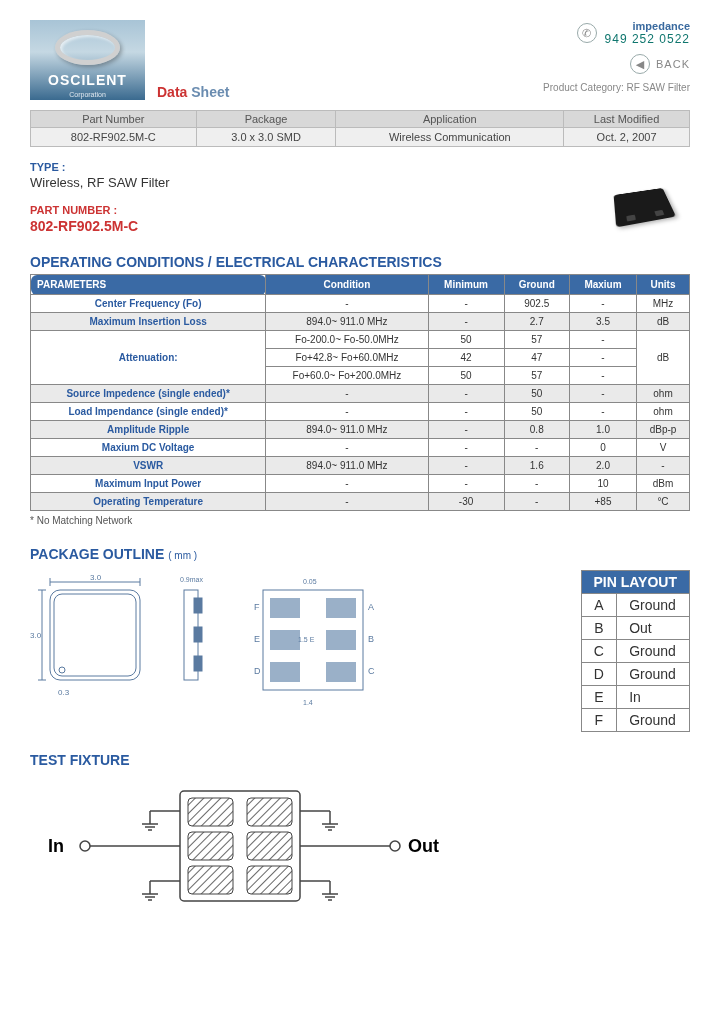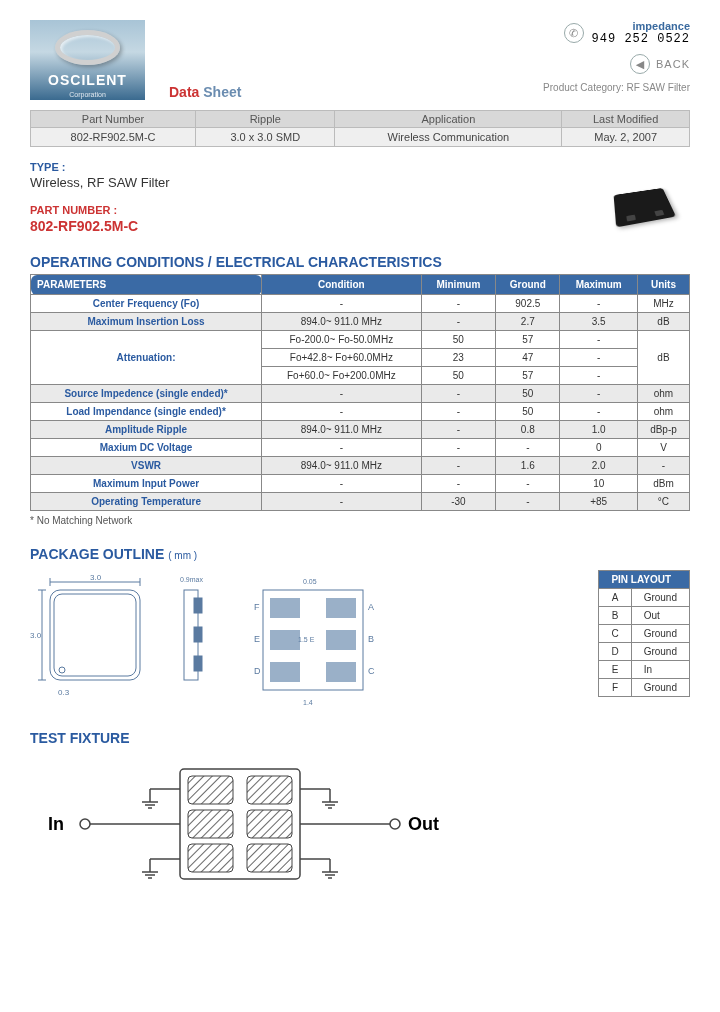--- a/index.html
+++ b/index.html
@@ -14,21 +14,21 @@
   }
   .header {
     display: flex;
     justify-content: space-between;
     align-items: flex-start;
     margin-bottom: 10px;
   }
   .logo-block {
     display: flex;
     align-items: flex-end;
-    gap: 12px;
+    gap: 0;
   }
   .logo-box {
     width: 115px;
     height: 80px;
     background: linear-gradient(180deg, #a8c4d6 0%, #c5d8e3 40%, #3a6a8f 100%);
     position: relative;
     overflow: hidden;
   }
   .logo-box .ring {
     position: absolute;
@@ -60,21 +60,21 @@
     padding-left: 12px;
   }
   .datasheet-label .ds1 { color: #c33; }
   .datasheet-label .ds2 { color: #6a8cb0; }
   .contact {
     text-align: right;
     color: #6a8cb0;
     font-size: 11px;
   }
   .contact .tel-label { color: #3a6a9f; font-weight: bold; }
-  .contact .telnum { color: #000000; letter-spacing: 1px; font-size: 12px; font-family: Liberation Mono, monospace;}
+  .contact .telnum { color: #0f766e; letter-spacing: 1px; font-size: 12px;}
   .contact .back-row { display: flex; align-items: center; justify-content: flex-end; gap: 6px; margin-top: 8px;}
   .contact .icon-circle {
     width: 20px; height: 20px;
     border: 1px solid #9aa;
     border-radius: 50%;
     display: inline-flex;
     align-items: center;
     justify-content: center;
     color: #888;
     font-size: 11px;
@@ -160,21 +160,21 @@
   .note { font-size: 10px; color: #555; margin-top: 4px; }
   .pkg-area {
     display: flex;
     gap: 14px;
     align-items: flex-start;
     margin-top: 8px;
   }
   .svg-wrap { flex: 0 0 auto; }
   .pin-table {
     border-collapse: collapse;
-    font-size: 10px;
+    font-size: 14px;
     margin-left: auto;
   }
   .pin-table th {
     background: #3a6aa5;
     color: #fff;
     padding: 3px 12px;
     border: 1px solid #888;
     text-align: left;
   }
   .pin-table td {
@@ -213,29 +213,29 @@
       <span style="color:#888;letter-spacing:1px;">BACK</span>
     </div>
     <div class="pcat">Product Category: RF SAW Filter</div>
   </div>
 </div>
 
 <table class="info-table">
   <tbody>
       <tr>
     <th>Part Number</th>
-    <th>Ripple</th>
+    <th>Package</th>
     <th>Application</th>
     <th>Last Modified</th>
   </tr>
   <tr>
     <td>802-RF902.5M-C</td>
     <td>3.0 x 3.0 SMD</td>
     <td>Wireless Communication</td>
-    <td>May. 2, 2007</td>
+    <td>Oct. 2, 2007</td>
   </tr>
 </tbody>
   </table>
 
 <div class="chip"></div>
 
 <div class="section-label type-label">TYPE :</div>
 <div class="type-val">Wireless, RF SAW Filter</div>
 
 <div class="section-label pn-label">PART NUMBER :</div>
@@ -243,21 +243,21 @@
 
 <div class="sec-title">OPERATING CONDITIONS / ELECTRICAL CHARACTERISTICS</div>
 
 <table class="char-table" id="char-table">
   <thead>
       <tr id="char-head">
         <th style="text-align: left; border-radius: 6px;">PARAMETERS</th>
         <th>Condition</th>
         <th>Minimum</th>
         <th>Ground</th>
-        <th>Maximum</th>
+        <th>Maxium</th>
         <th>Units</th>
       </tr>
     </thead>
   <tbody id="char-body">
       <tr class="noshade">
         <td class="param">Center Frequency (Fo)</td>
         <td>-</td>
         <td>-</td>
         <td>902.5</td>
         <td>-</td>
@@ -274,21 +274,21 @@
       <tr class="noshade">
         <td class="param" rowspan="3">Attenuation:</td>
         <td>Fo-200.0~ Fo-50.0MHz</td>
         <td>50</td>
         <td>57</td>
         <td>-</td>
         <td rowspan="3">dB</td>
       </tr>
       <tr class="noshade">
         <td>Fo+42.8~ Fo+60.0MHz</td>
-        <td>23</td>
+        <td>42</td>
         <td>47</td>
         <td>-</td>
       </tr>
       <tr class="noshade">
         <td>Fo+60.0~ Fo+200.0MHz</td>
         <td>50</td>
         <td>57</td>
         <td>-</td>
       </tr>
       <tr class="shade">

